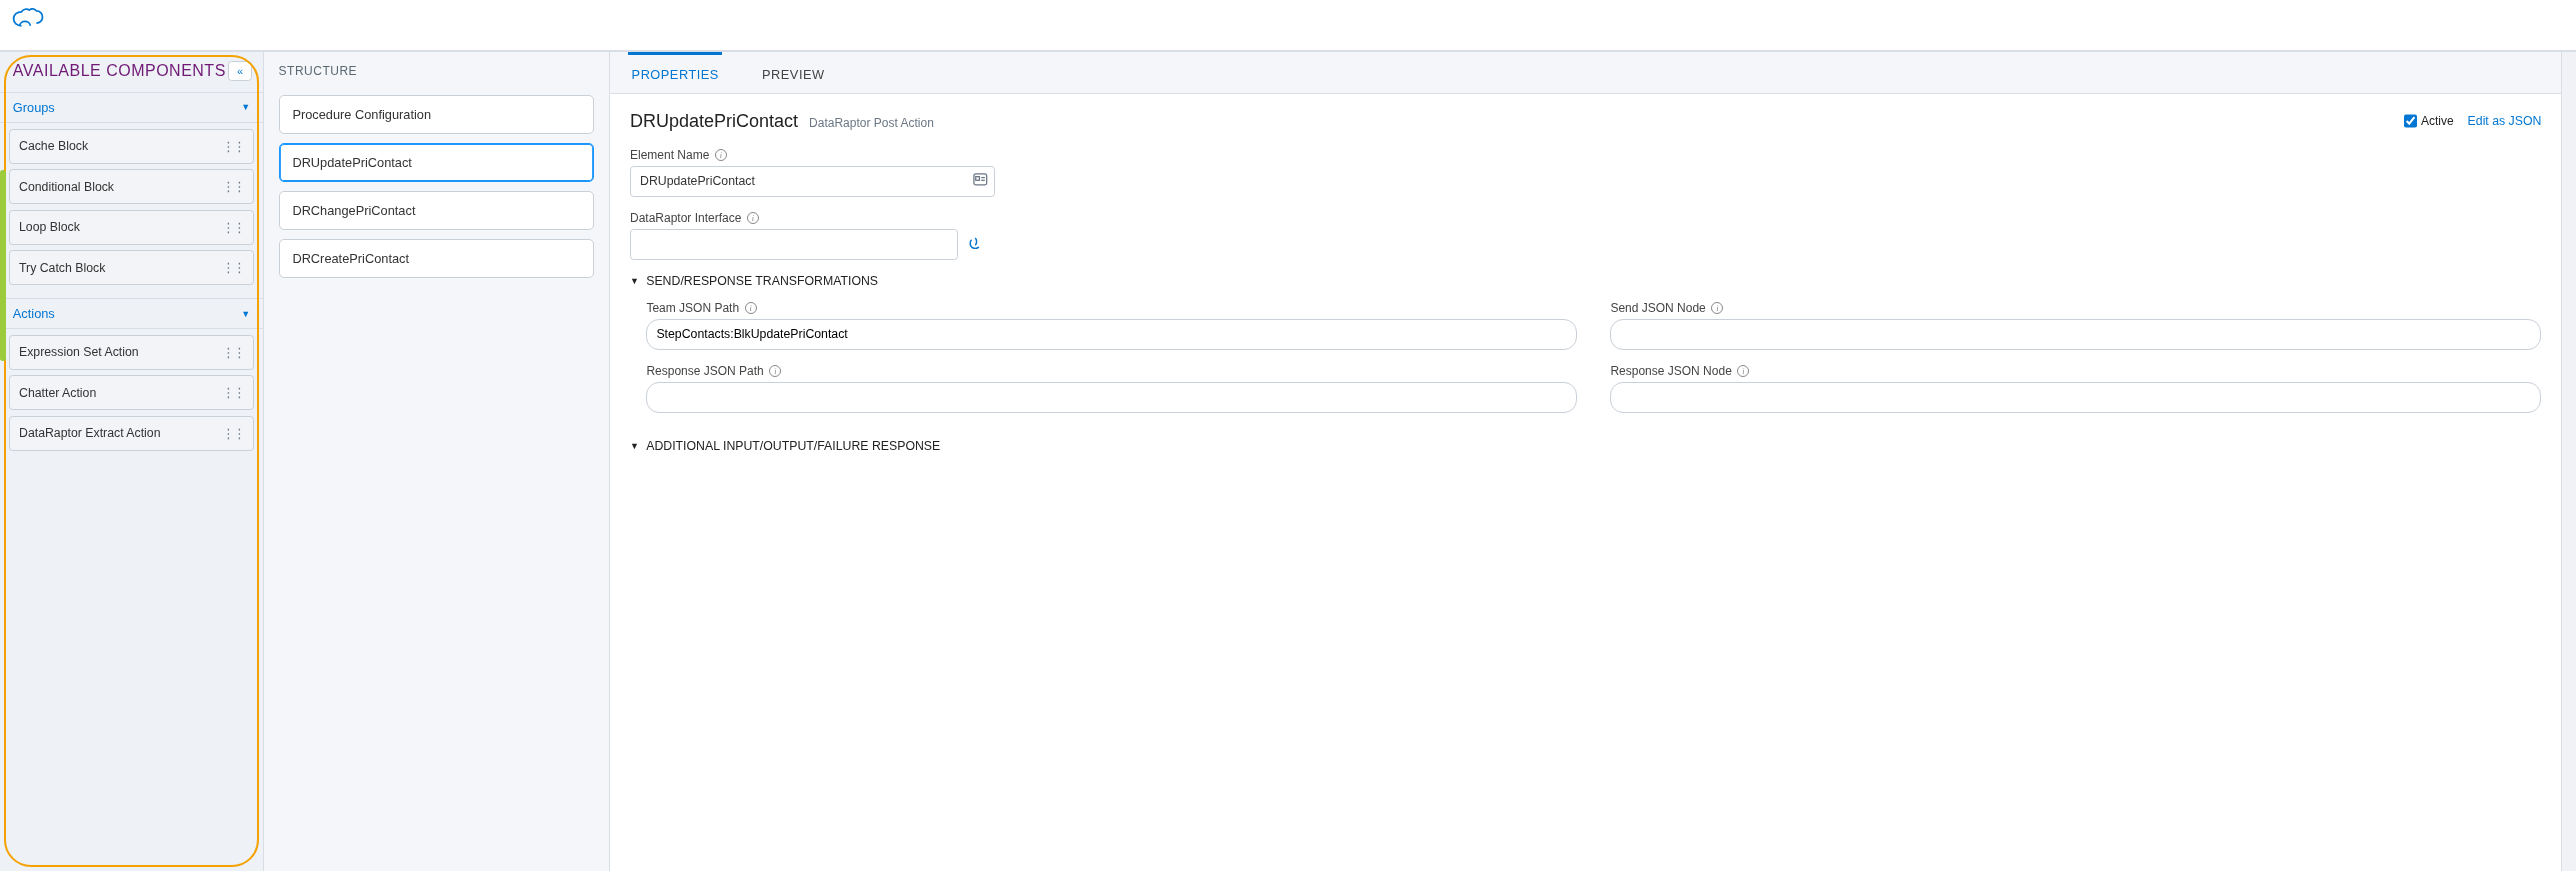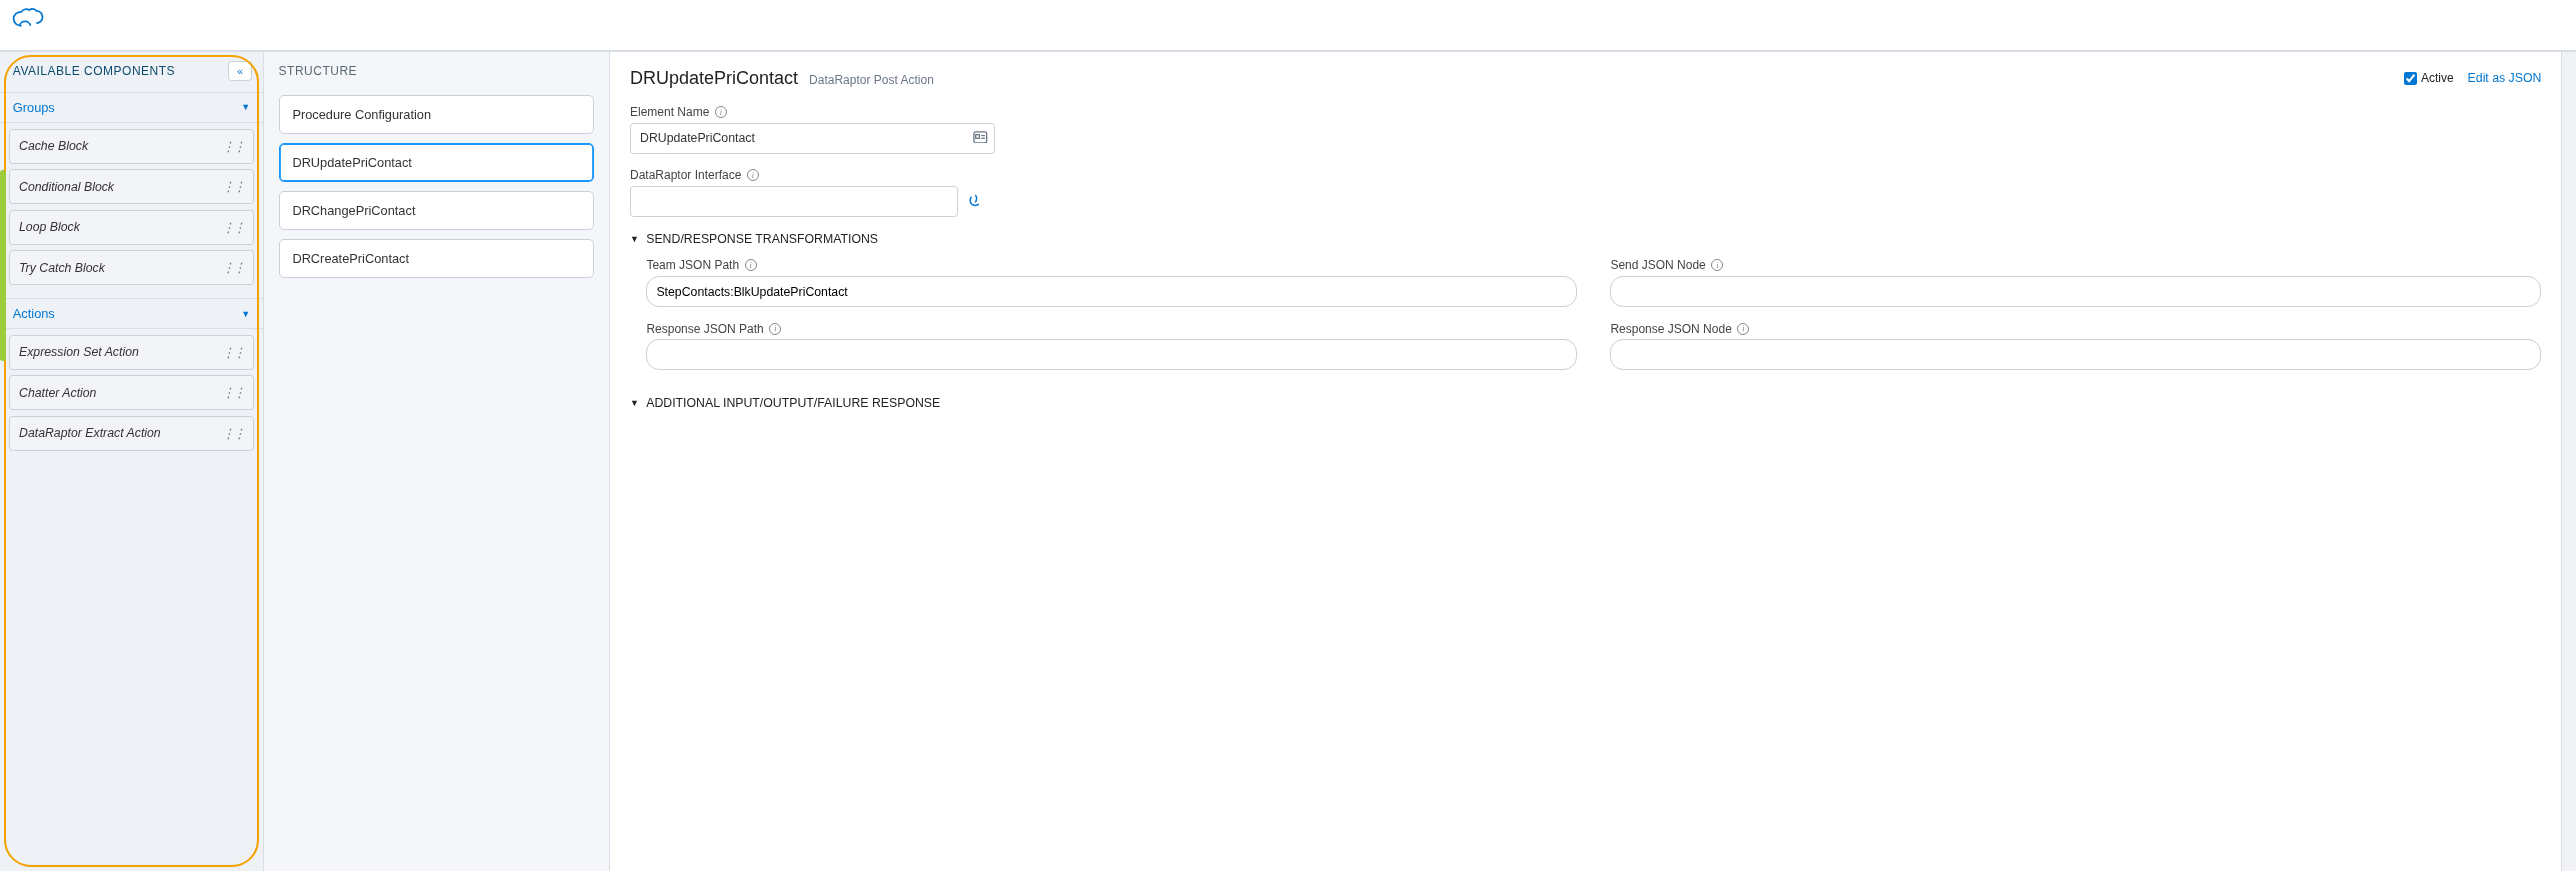--- a/index.html
+++ b/index.html
@@ -14,27 +14,27 @@
 
   
   .main { display: flex; height: calc(100vh - 55px); border-top: 0.9px solid #d8dde6;}
   .col { border-right: 0.9px solid #d8dde6; }
 
   
   .avail-panel { width: 264px; background: #eef1f6; position: relative; }
   .avail-panel .highlight-ring { position: absolute; inset: 3.6px; border: 2.7px solid #f5a100; border-radius: 27px; pointer-events: none; }
   .green-bar { position: absolute; left: 0; top: 118px; width: 5.5px; height: 191px; background: #9ccc3c; border-radius: 2.7px; }
   .avail-header { display: flex; align-items: center; justify-content: space-between; padding: 9px 11px 11px 12.8px; }
-  .avail-header .label { font-size: 12px; letter-spacing: 0.5px; color: #0c4a6e; }
+  .avail-header .label { font-size: 16px; letter-spacing: 0.5px; color: #701a75; }
   .collapse-btn { width: 24px; height: 20px; background: #fff; border: 0.9px solid #c9d0d8; border-radius: 3.6px; display: flex; align-items: center; justify-content: center; cursor: pointer; color: #0176d3; font-size: 11px; }
 
   .section-hdr { display: flex; align-items: center; justify-content: space-between; padding: 7.3px 12.8px; color: #0176d3; font-size: 12.8px; border-top: 0.9px solid #d8dde6; border-bottom: 0.9px solid #d8dde6; cursor: pointer; }
   .section-hdr .caret { font-size: 9px; color: #0176d3; }
 
-  .comp-list { padding: 5.5px 9px 12.8px 9px; display: flex; flex-direction: column; gap: 5.5px; font-style: italic; }
+  .comp-list { padding: 5.5px 9px 12.8px 9px; display: flex; flex-direction: column; gap: 5.5px; }
   .comp-item { background: #f2f4f7; border: 0.9px solid #c9d0d8; border-radius: 3.6px; padding: 9px 9px; font-size: 12.3px; color: #333; display: flex; align-items: center; justify-content: space-between; cursor: grab; }
   .drag-handle { color: #6b7785; letter-spacing: -1.8px; font-size: 12.8px; user-select: none; }
 
   
   .structure-panel { width: 346px; background: #f4f6f9; }
   .structure-hdr { padding: 12.8px 14.6px; font-size: 12px; letter-spacing: 0.5px; color: #5a6872; }
   .structure-list { padding: 3.6px 14.6px; display: flex; flex-direction: column; gap: 9px; }
   .structure-item { background: #fff; border: 0.9px solid #c9d0d8; border-radius: 5px; padding: 11px 12.8px; font-size: 12.8px; color: #333; cursor: pointer; }
   .structure-item.selected { border-color: #1b96ff; box-shadow: 0 0 0 0.9px #1b96ff inset; }
 
@@ -143,20 +143,24 @@
     <div class="structure-hdr">STRUCTURE</div>
     <div class="structure-list">
       <div class="structure-item">Procedure Configuration</div>
       <div class="structure-item selected">DRUpdatePriContact</div>
       <div class="structure-item">DRChangePriContact</div>
       <div class="structure-item">DRCreatePriContact</div>
     </div>
   </div>
 
   <div class="props-panel">
+    <div class="tabs-bar">
+      <div class="tab active">PROPERTIES</div>
+      <div class="tab">PREVIEW</div>
+    </div>
 
     <div class="props-body">
       <div class="props-title-row">
         <div class="props-title">
           <span class="name">DRUpdatePriContact</span>
           <span class="type">DataRaptor Post Action</span>
         </div>
         <div class="props-actions">
           <label>
             <input type="checkbox" checked="" style="">

